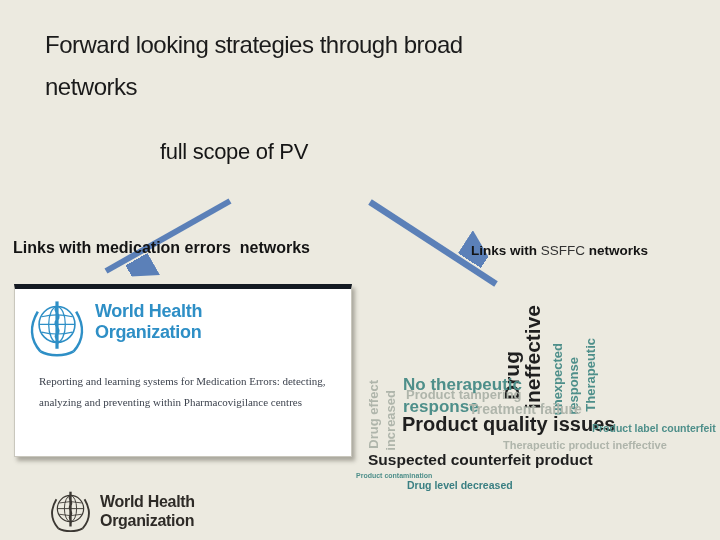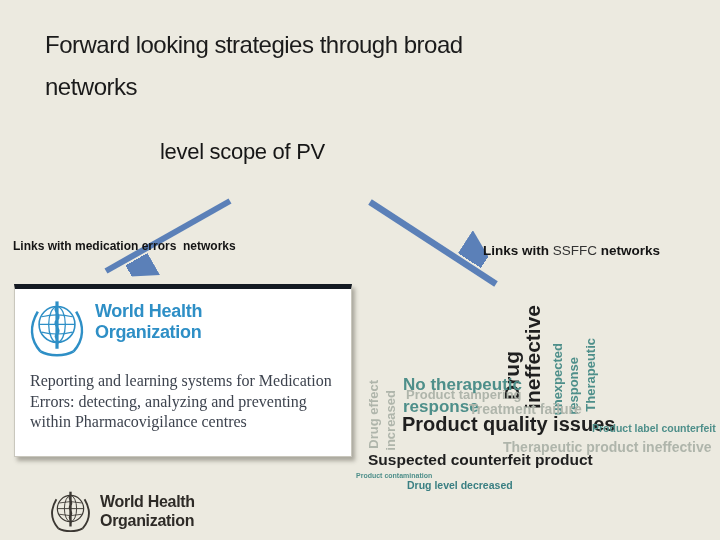--- a/index.html
+++ b/index.html
@@ -15,42 +15,42 @@
     left:45px;top:24px;width:630px;
     font-size:24px;line-height:42px;color:#1B1B1B;letter-spacing:-0.5px;
   }
   .slide-subtitle{
     left:160px;top:136px;width:420px;
     font-size:22px;line-height:31px;color:#161616;letter-spacing:-0.3px;
   }
 
   
   .link-label{font-weight:bold;color:#141414;white-space:pre;}
-  .link-label-left{left:13px;top:239px;font-size:12px;}
-  .link-label-right{left:471px;top:243px;font-size:13.5px;margin-left:12px;}
+  .link-label-left{left:13px;top:239px;font-size:16px;}
+  .link-label-right{left:471px;top:243px;font-size:13.5px;}
   .link-label-right .acronym{font-weight:400;color:#333;}
 
   
   svg.arrows{left:0;top:0;pointer-events:none;}
 
   
   .report-card{
     left:14px;top:284px;width:336px;height:167px;
     background:#FFFFFF;border:1px solid #C9C7BD;border-top:5px solid #141A22;
     box-shadow:3px 4px 4px rgba(90,88,78,0.45);
   }
   .report-card .who-emblem{left:10px;top:6px;color:#2E8FC6;}
   .report-card .org-name{
     left:80px;top:12px;font-size:18px;line-height:21px;font-weight:bold;
     color:#2E8FC6;letter-spacing:-0.3px;
   }
   .report-card .report-title{
-    left:15px;top:82px;width:302px;
+    left:24px;top:82px;width:302px;
     font-family:"Liberation Serif",serif;
-    font-size:16px;line-height:20.5px;color:#3D434E;
+    font-size:11px;line-height:20.5px;color:#3D434E;
   }
 
   
   .wordcloud span{position:absolute;font-weight:bold;white-space:nowrap;line-height:1;}
   .vert{writing-mode:vertical-rl;transform:rotate(180deg);}
   .tone-dark{color:#1F1F1F;}
   .tone-teal{color:#4E8F8A;}
   .tone-teal-dk{color:#3A7F82;}
   .tone-gray{color:#AFB5AB;}
 
@@ -82,21 +82,21 @@
     </symbol>
   </defs>
 </svg>
 
 <div class="abs slide-title">
   <div>Forward looking strategies through broad</div>
   <div>networks</div>
 </div>
 
 <div class="abs slide-subtitle">
-  <div>level scope of PV</div>
+  <div>full scope of PV</div>
 </div>
 
 <svg class="abs arrows" width="720" height="540" viewBox="0 0 720 540">
   <defs>
     <marker id="ah" markerWidth="4.2" markerHeight="4.2" refX="7.5" refY="5" orient="auto" markerUnits="strokeWidth">
       <path d="M0,0 L10,5 L0,10 Z" fill="#5B80B8"></path>
     </marker>
   </defs>
   <line x1="230" y1="201" x2="106" y2="271" stroke="#5B80B8" stroke-width="6" marker-end="url(#ah)"></line>
   <line x1="370" y1="202" x2="496" y2="284" stroke="#5B80B8" stroke-width="6.5" marker-end="url(#ah)"></line>
@@ -125,21 +125,21 @@
   <span class="vert tone-teal" style="left:584px;top:338px;font-size:13px;">Therapeutic</span>
   <span class="tone-gray" style="left:406px;top:364px;font-size:13px;margin-top:24px;">Product tampering</span>
   <span class="tone-teal" style="left:403px;top:376px;font-size:17px;">No therapeutic</span>
   <span class="tone-teal" style="left:403px;top:398px;font-size:17px;">response</span>
   <span class="tone-gray" style="left:469px;top:402px;font-size:14px;">Treatment failure</span>
   <span class="tone-dark" style="left:402px;top:414px;font-size:20px;">Product quality issues</span>
   <span class="tone-teal" style="left:592px;top:423px;font-size:10.5px;">Product label counterfeit</span>
   <span class="vert tone-gray" style="left:367px;top:380px;font-size:13px;">Drug effect</span>
   <span class="vert tone-gray" style="left:384px;top:390px;font-size:13px;">increased</span>
   <span class="tone-teal-dk" style="left:407px;top:440px;font-size:10.5px;margin-top:40px;">Drug level decreased</span>
-  <span class="tone-gray" style="left:503px;top:440px;font-size:14px;">Therapeutic product ineffective</span>
+  <span class="tone-gray" style="left:503px;top:440px;font-size:11px;">Therapeutic product ineffective</span>
   <span class="tone-dark" style="left:368px;top:452px;font-size:15.5px;">Suspected counterfeit product</span>
   <span class="tone-teal" style="left:356px;top:472px;font-size:7px;">Product contamination</span>
 </div>
 
 <div class="footer-logo">
   <svg class="abs who-emblem" width="47" height="47">
     <use href="#who-emblem" width="47" height="47"></use>
   </svg>
   <div class="abs org-name">
     <div>World Health</div>

